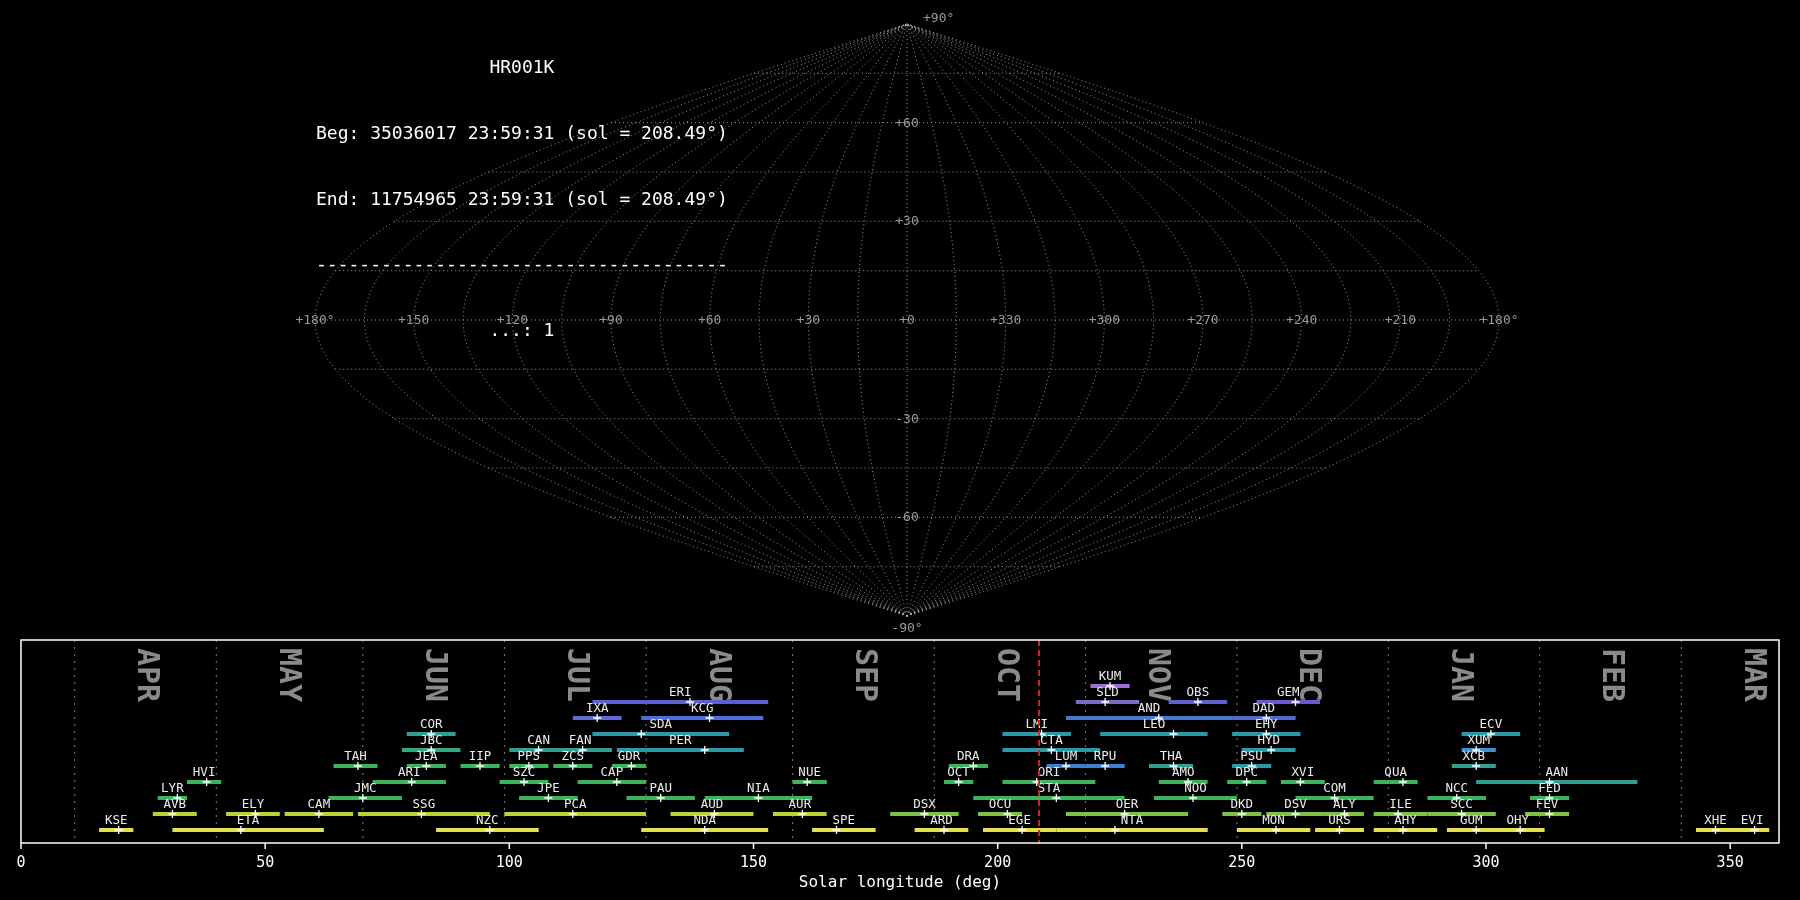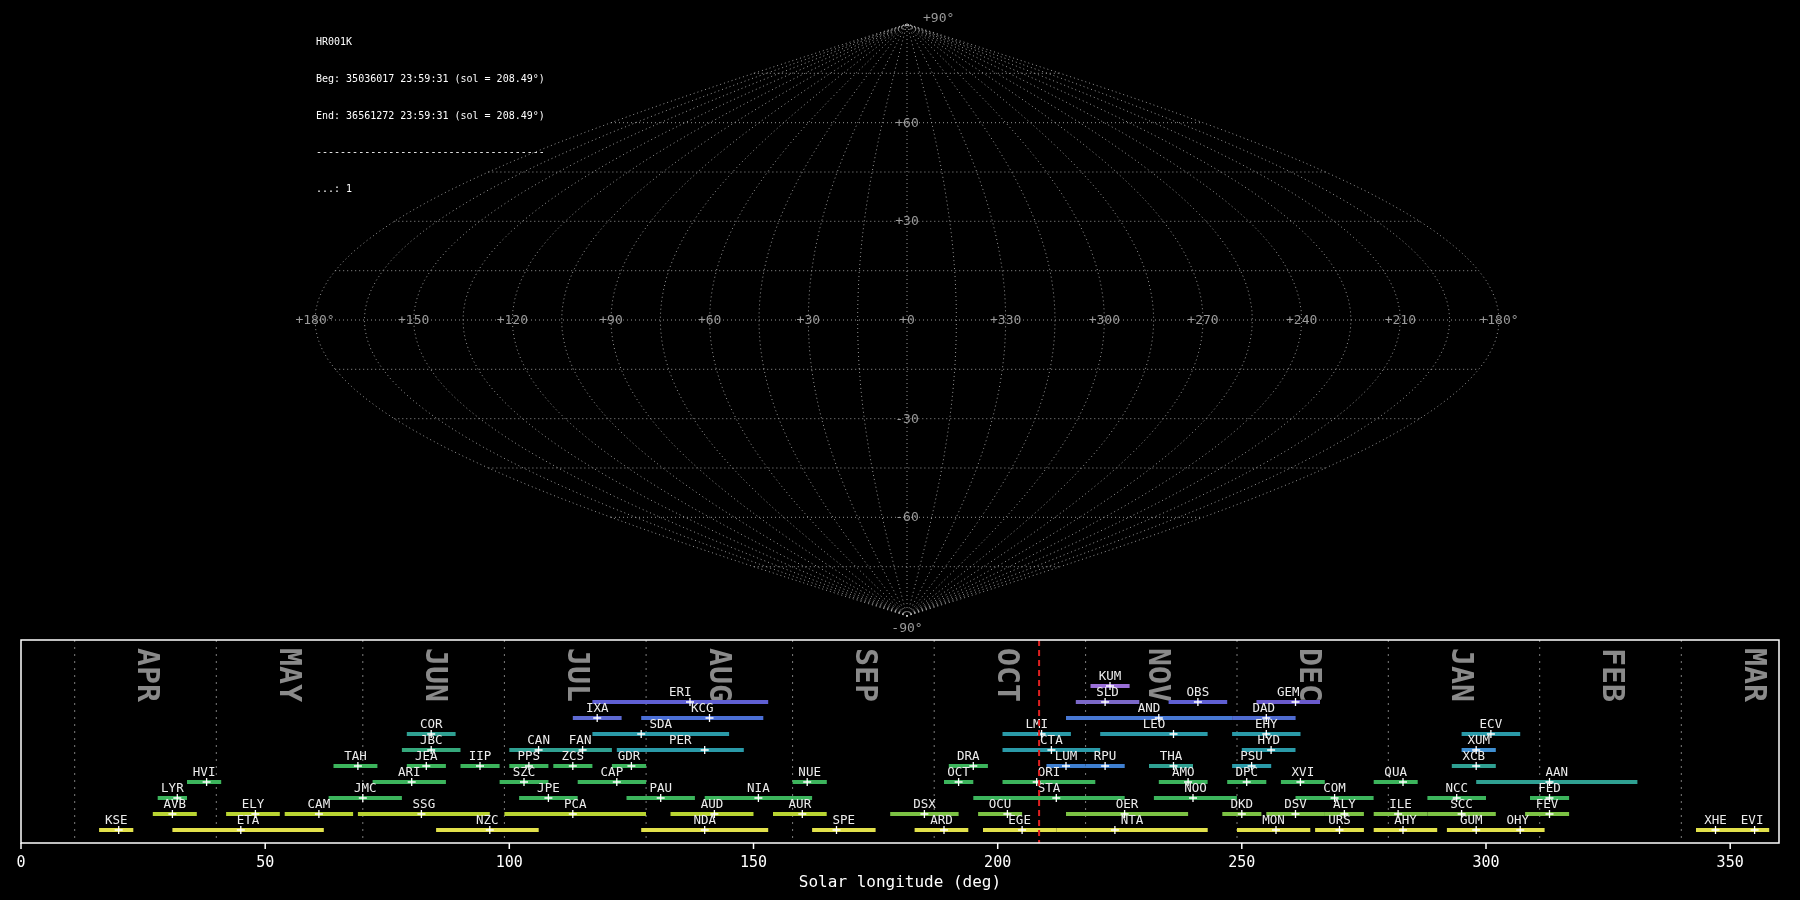--- a/index.html
+++ b/index.html
@@ -2,32 +2,32 @@
 <html><head>
 <meta charset="utf-8">
 <style>
   html, body { margin:0; padding:0; background:#000; }
   body {
     width:1800px; height:900px; position:relative; overflow:hidden;
     font-family:"DejaVu Sans Mono", monospace;
   }
   #header {
     position:absolute; left:316px; top:12px; color:#ffffff;
-    font-size:10px; line-height:1.22; white-space:pre;
+    font-size:18px; line-height:1.22; white-space:pre;text-align:center;
   }
   svg { position:absolute; left:0; top:0; }
   text { font-family:"DejaVu Sans Mono", monospace; }
 </style>
 </head>
 <body>
 
 <div id="header">
   <div>HR001K</div>
   <div>Beg: 35036017 23:59:31 (sol = 208.49°)</div>
-  <div>End: 36561272 23:59:31 (sol = 208.49°)</div>
+  <div>End: 11754965 23:59:31 (sol = 208.49°)</div>
   <div>--------------------------------------</div>
   <div>...: 1</div>
 </div>
 
 <svg id="plot" width="1800" height="900" viewBox="0 0 1800 900">
   <g id="skymap">
       <path d="M907.0 616.0L938.0 606.1L968.9 596.3L999.6 586.4L1030.1 576.5L1060.2 566.7L1089.9 556.8L1119.2 546.9L1147.8 537.1L1175.8 527.2L1203.0 517.3L1229.4 507.5L1255.0 497.6L1279.6 487.7L1303.1 477.9L1325.6 468.0L1346.9 458.1L1367.1 448.3L1385.9 438.4L1403.5 428.5L1419.7 418.7L1434.5 408.8L1447.8 398.9L1459.7 389.1L1470.0 379.2L1478.8 369.3L1486.1 359.5L1491.7 349.6L1495.8 339.7L1498.2 329.9L1499.0 320.0L1498.2 310.1L1495.8 300.3L1491.7 290.4L1486.1 280.5L1478.8 270.7L1470.0 260.8L1459.7 250.9L1447.8 241.1L1434.5 231.2L1419.7 221.3L1403.5 211.5L1385.9 201.6L1367.1 191.7L1346.9 181.9L1325.6 172.0L1303.1 162.1L1279.6 152.3L1255.0 142.4L1229.4 132.5L1203.0 122.7L1175.8 112.8L1147.8 102.9L1119.2 93.1L1089.9 83.2L1060.2 73.3L1030.1 63.5L999.6 53.6L968.9 43.7L938.0 33.9L907.0 24.0" fill="none" stroke="#c8c8c8" stroke-width="1" stroke-dasharray="1 3" opacity="0.75"></path>
       <path d="M907.0 616.0L935.4 606.1L963.7 596.3L991.9 586.4L1019.8 576.5L1047.5 566.7L1074.7 556.8L1101.5 546.9L1127.7 537.1L1153.4 527.2L1178.3 517.3L1202.6 507.5L1226.0 497.6L1248.5 487.7L1270.1 477.9L1290.7 468.0L1310.3 458.1L1328.7 448.3L1346.0 438.4L1362.1 428.5L1377.0 418.7L1390.5 408.8L1402.8 398.9L1413.6 389.1L1423.1 379.2L1431.2 369.3L1437.8 359.5L1443.0 349.6L1446.7 339.7L1448.9 329.9L1449.7 320.0L1448.9 310.1L1446.7 300.3L1443.0 290.4L1437.8 280.5L1431.2 270.7L1423.1 260.8L1413.6 250.9L1402.8 241.1L1390.5 231.2L1377.0 221.3L1362.1 211.5L1346.0 201.6L1328.7 191.7L1310.3 181.9L1290.7 172.0L1270.1 162.1L1248.5 152.3L1226.0 142.4L1202.6 132.5L1178.3 122.7L1153.4 112.8L1127.7 102.9L1101.5 93.1L1074.7 83.2L1047.5 73.3L1019.8 63.5L991.9 53.6L963.7 43.7L935.4 33.9L907.0 24.0" fill="none" stroke="#c8c8c8" stroke-width="1" stroke-dasharray="1 3" opacity="0.75"></path>
       <path d="M907.0 616.0L932.8 606.1L958.6 596.3L984.2 586.4L1009.6 576.5L1034.7 566.7L1059.4 556.8L1083.8 546.9L1107.7 537.1L1131.0 527.2L1153.7 517.3L1175.7 507.5L1197.0 497.6L1217.5 487.7L1237.1 477.9L1255.8 468.0L1273.6 458.1L1290.4 448.3L1306.1 438.4L1320.7 428.5L1334.2 418.7L1346.6 408.8L1357.7 398.9L1367.6 389.1L1376.2 379.2L1383.5 369.3L1389.6 359.5L1394.3 349.6L1397.6 339.7L1399.7 329.9L1400.3 320.0L1399.7 310.1L1397.6 300.3L1394.3 290.4L1389.6 280.5L1383.5 270.7L1376.2 260.8L1367.6 250.9L1357.7 241.1L1346.6 231.2L1334.2 221.3L1320.7 211.5L1306.1 201.6L1290.4 191.7L1273.6 181.9L1255.8 172.0L1237.1 162.1L1217.5 152.3L1197.0 142.4L1175.7 132.5L1153.7 122.7L1131.0 112.8L1107.7 102.9L1083.8 93.1L1059.4 83.2L1034.7 73.3L1009.6 63.5L984.2 53.6L958.6 43.7L932.8 33.9L907.0 24.0" fill="none" stroke="#c8c8c8" stroke-width="1" stroke-dasharray="1 3" opacity="0.75"></path>
       <path d="M907.0 616.0L930.2 606.1L953.4 596.3L976.5 586.4L999.3 576.5L1021.9 566.7L1044.2 556.8L1066.1 546.9L1087.6 537.1L1108.6 527.2L1129.0 517.3L1148.8 507.5L1168.0 497.6L1186.4 487.7L1204.1 477.9L1221.0 468.0L1237.0 458.1L1252.1 448.3L1266.2 438.4L1279.4 428.5L1291.5 418.7L1302.6 408.8L1312.6 398.9L1321.5 389.1L1329.3 379.2L1335.9 369.3L1341.3 359.5L1345.5 349.6L1348.6 339.7L1350.4 329.9L1351.0 320.0L1350.4 310.1L1348.6 300.3L1345.5 290.4L1341.3 280.5L1335.9 270.7L1329.3 260.8L1321.5 250.9L1312.6 241.1L1302.6 231.2L1291.5 221.3L1279.4 211.5L1266.2 201.6L1252.1 191.7L1237.0 181.9L1221.0 172.0L1204.1 162.1L1186.4 152.3L1168.0 142.4L1148.8 132.5L1129.0 122.7L1108.6 112.8L1087.6 102.9L1066.1 93.1L1044.2 83.2L1021.9 73.3L999.3 63.5L976.5 53.6L953.4 43.7L930.2 33.9L907.0 24.0" fill="none" stroke="#c8c8c8" stroke-width="1" stroke-dasharray="1 3" opacity="0.75"></path>

